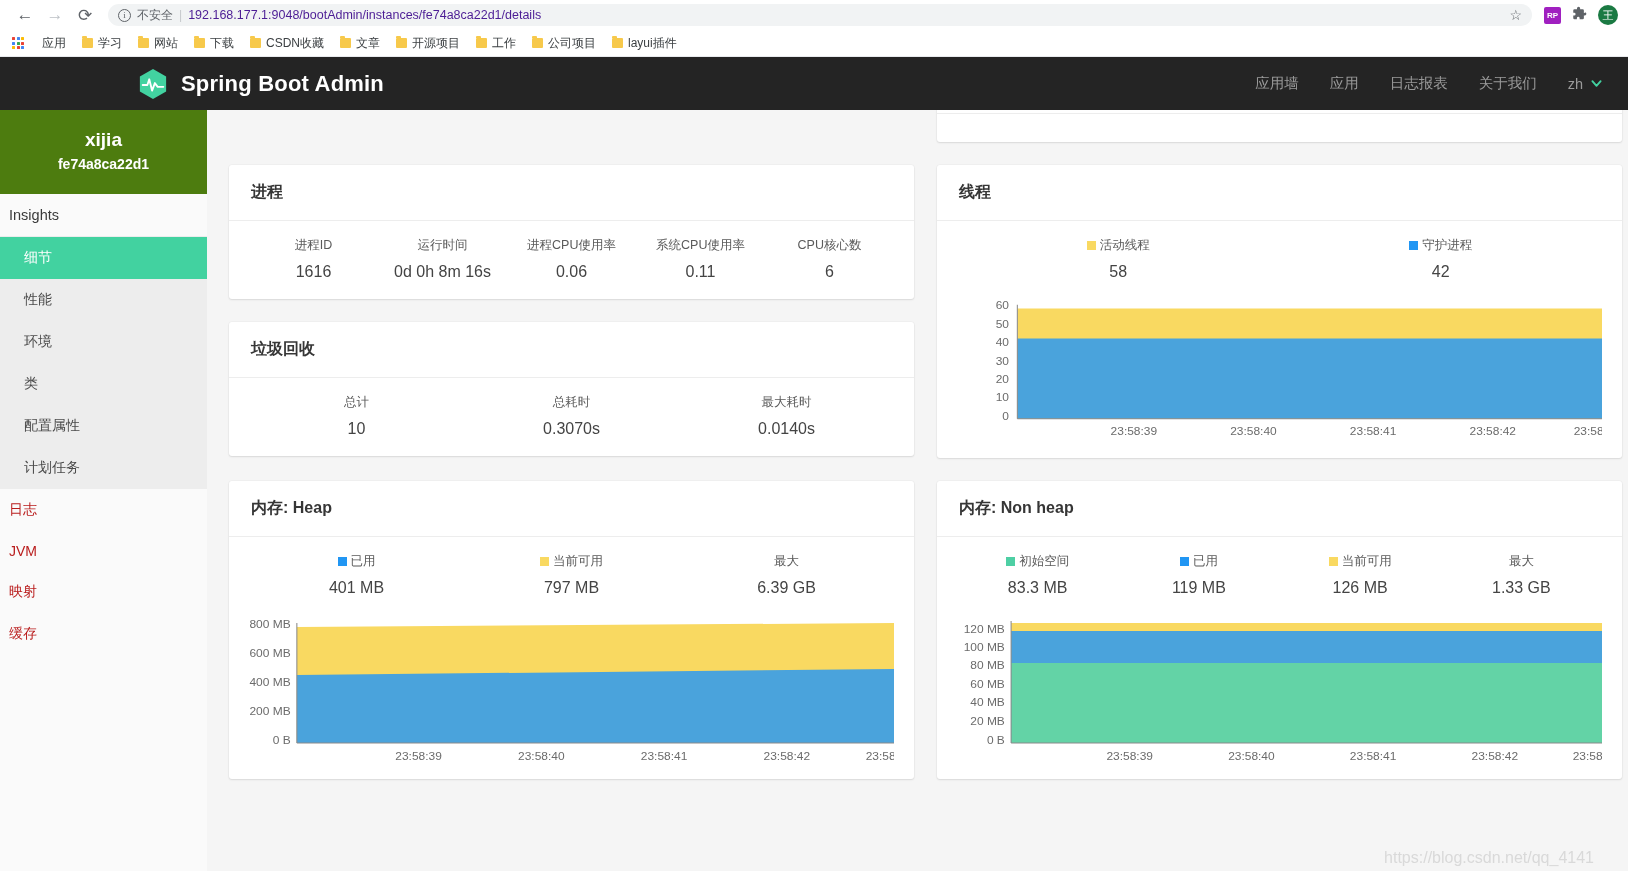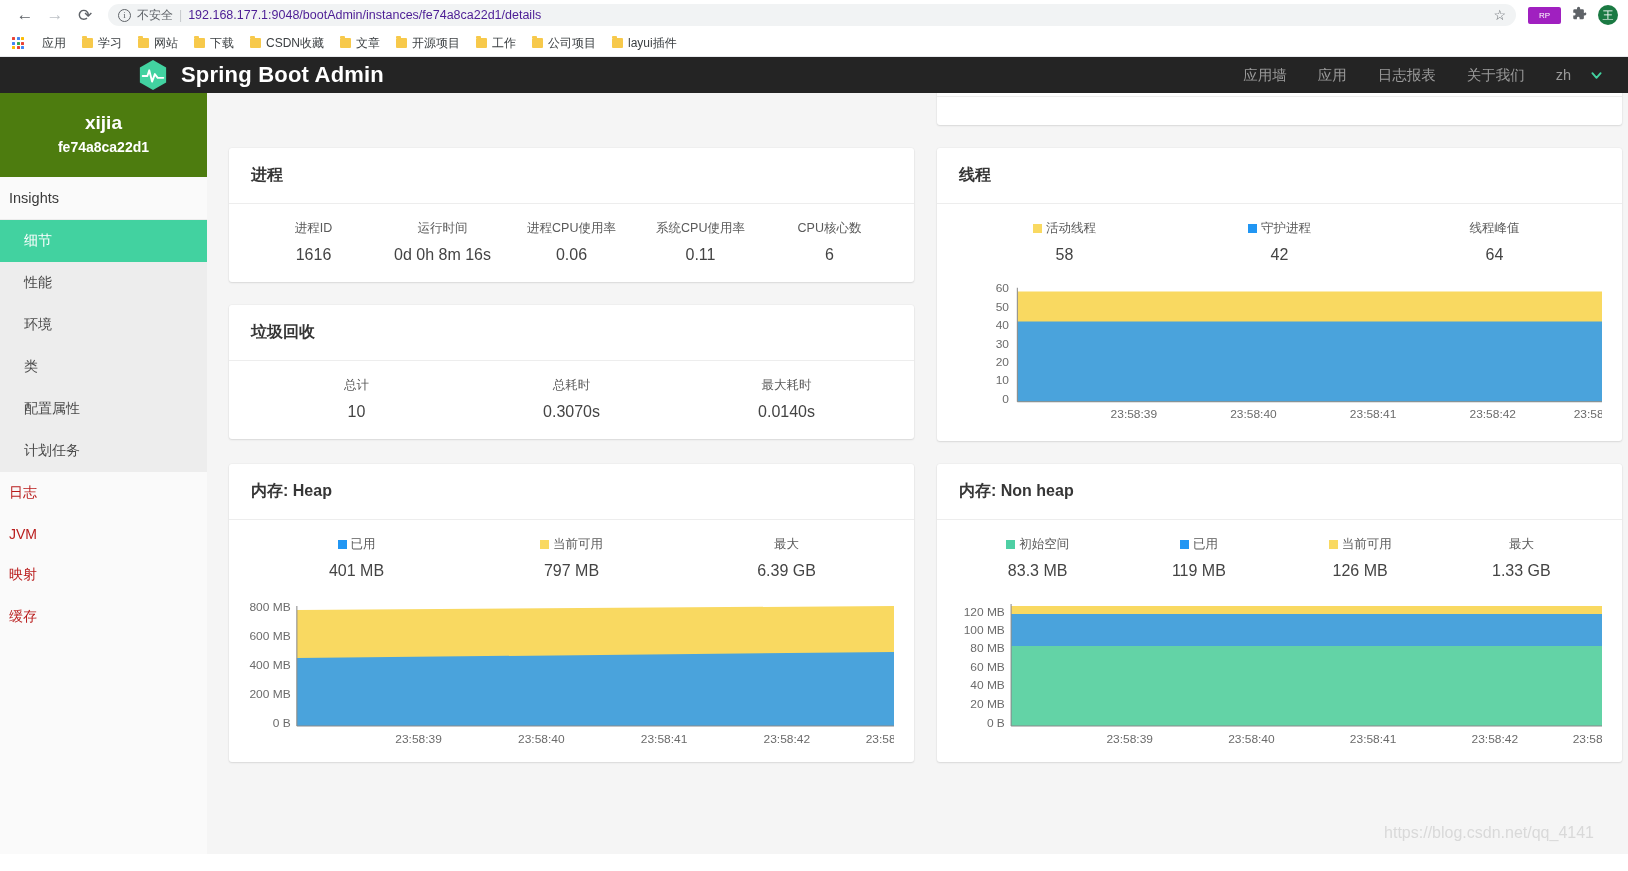--- a/index.html
+++ b/index.html
@@ -29,23 +29,23 @@
     width: 13px; height: 13px; border: 1.2px solid #5f6368; border-radius: 50%;
     font-size: 9px; line-height: 11px; text-align: center; color: #5f6368;
     font-family: "Liberation Serif", serif; flex: none;
   }
   .omni-warn { font-size: 12px; color: #5f6368; white-space: nowrap; }
   .omni-sep { color: #c6c9cc; font-size: 12px; }
   .omni-url { font-size: 12.5px; color: #4c1d95; white-space: nowrap; }
   .star-icon { margin-left: auto; font-size: 14px; color: #5f6368; }
   .tb-right { display: flex; align-items: center; gap: 11px; padding-left: 12px; }
   .ext-rp {
-    width: 33px; height: 17px; background: #a020c0; border-radius: 2px;
+    width: 17px; height: 17px; background: #a020c0; border-radius: 2px;
     display: flex; align-items: center; justify-content: center;
-    color: #fff; font-size: 8px; font-weight: normal;
+    color: #fff; font-size: 8px; font-weight: bold;
   }
   .ext-puzzle { font-size: 15px; color: #5f6368; }
   .avatar-chip {
     width: 20px; height: 20px; border-radius: 50%; background: #1b7a43;
     color: #fff; font-size: 11px; display: flex; align-items: center;
     justify-content: center;
   }
 
   .bookmark-bar {
     height: 27px; background: #fff; display: flex; align-items: center;
@@ -64,31 +64,31 @@
     width: 11px; height: 10px; background: #f7c94b; border-radius: 1px;
     position: relative; flex: none;
   }
   .bm-folder::before {
     content: ''; position: absolute; top: -2px; left: 0; width: 5px;
     height: 2px; background: #f7c94b; border-radius: 1px 1px 0 0;
   }
 
   
   .app-header {
-    height: 36px; background: #242424; display: flex; align-items: center;
+    height: 53px; background: #242424; display: flex; align-items: center;
     padding: 0 26px 0 138px; color: #fff;
   }
   .brand { display: flex; align-items: center; gap: 13px; }
   .brand-logo { width: 30px; height: 32px; flex: none; }
   .brand-title {
     font-size: 22px; font-weight: 600; letter-spacing: .2px; color: #fff;
   }
   .app-nav { margin-left: auto; display: flex; align-items: center; gap: 31px; }
   .app-nav-item { font-size: 14.5px; color: #9a9a9a; }
-  .lang-sel { display: flex; align-items: center; gap: 20px; }
+  .lang-sel { display: flex; align-items: center; gap: 8px; }
   .lang-sel .lbl { font-size: 14.5px; color: #9a9a9a; }
   .chev { width: 11px; height: 11px; }
 
   
   .shell { display: flex; height: calc(871px - 30px - 27px - 53px); }
 
   .sidebar { width: 207px; flex: none; background: #fafafa; }
   .instance-card {
     background: #4d7c0f; color: #fff; text-align: center;
     padding: 19px 10px 22px;
@@ -136,21 +136,21 @@
   }
   .swatch { width: 9px; height: 9px; display: inline-block; }
   .level-value { font-size: 16px; color: #444; margin-top: 9px; }
 
   
   .chart { margin-top: 14px; position: relative; }
   .chart svg { display: block; width: 100%; }
   .axis-label { font-size: 11.5px; fill: #6b6b6b; font-family: "Liberation Sans", sans-serif; }
 
   .watermark {
-    position: absolute; right: 34px; bottom: 12px; font-size: 16px;
+    position: absolute; right: 34px; bottom: 4px; font-size: 16px;
     color: #d9d9d9; pointer-events: none; white-space: nowrap;
   }
   .topclip { margin-top: -18px; }
 </style>
 </head>
 <body>
 
 <div class="browser-toolbar">
   <div class="nav-btn">←</div>
   <div class="nav-btn disabled">→</div>
@@ -363,26 +363,20 @@
                   </div>
                 <div class="level-value">58</div>
               </div>
               <div class="level">
                 <div class="level-heading">
                     <span class="swatch" style="background:#2196f3"></span>
                     <span>守护进程</span>
                   </div>
                 <div class="level-value">42</div>
               </div>
-              <div class="level">
-                <div class="level-heading">
-                    <span>线程峰值</span>
-                  </div>
-                <div class="level-value">64</div>
-              </div>
             </div>
             <div class="chart">
               <svg viewBox="0 0 620 150" preserveAspectRatio="none" height="145">
                 <g>
                   <polygon points="58,128 620,128 620,14 58,14" fill="#f9d961"></polygon>
                   <polygon points="58,128 620,128 620,45 58,45" fill="#4aa3dc"></polygon>
                   <line x1="58" y1="128" x2="620" y2="128" stroke="#8a8a8a" stroke-width="1"></line>
                   <line x1="58" y1="10" x2="58" y2="128" stroke="#8a8a8a" stroke-width="1"></line>
                 </g>
                 <g>

